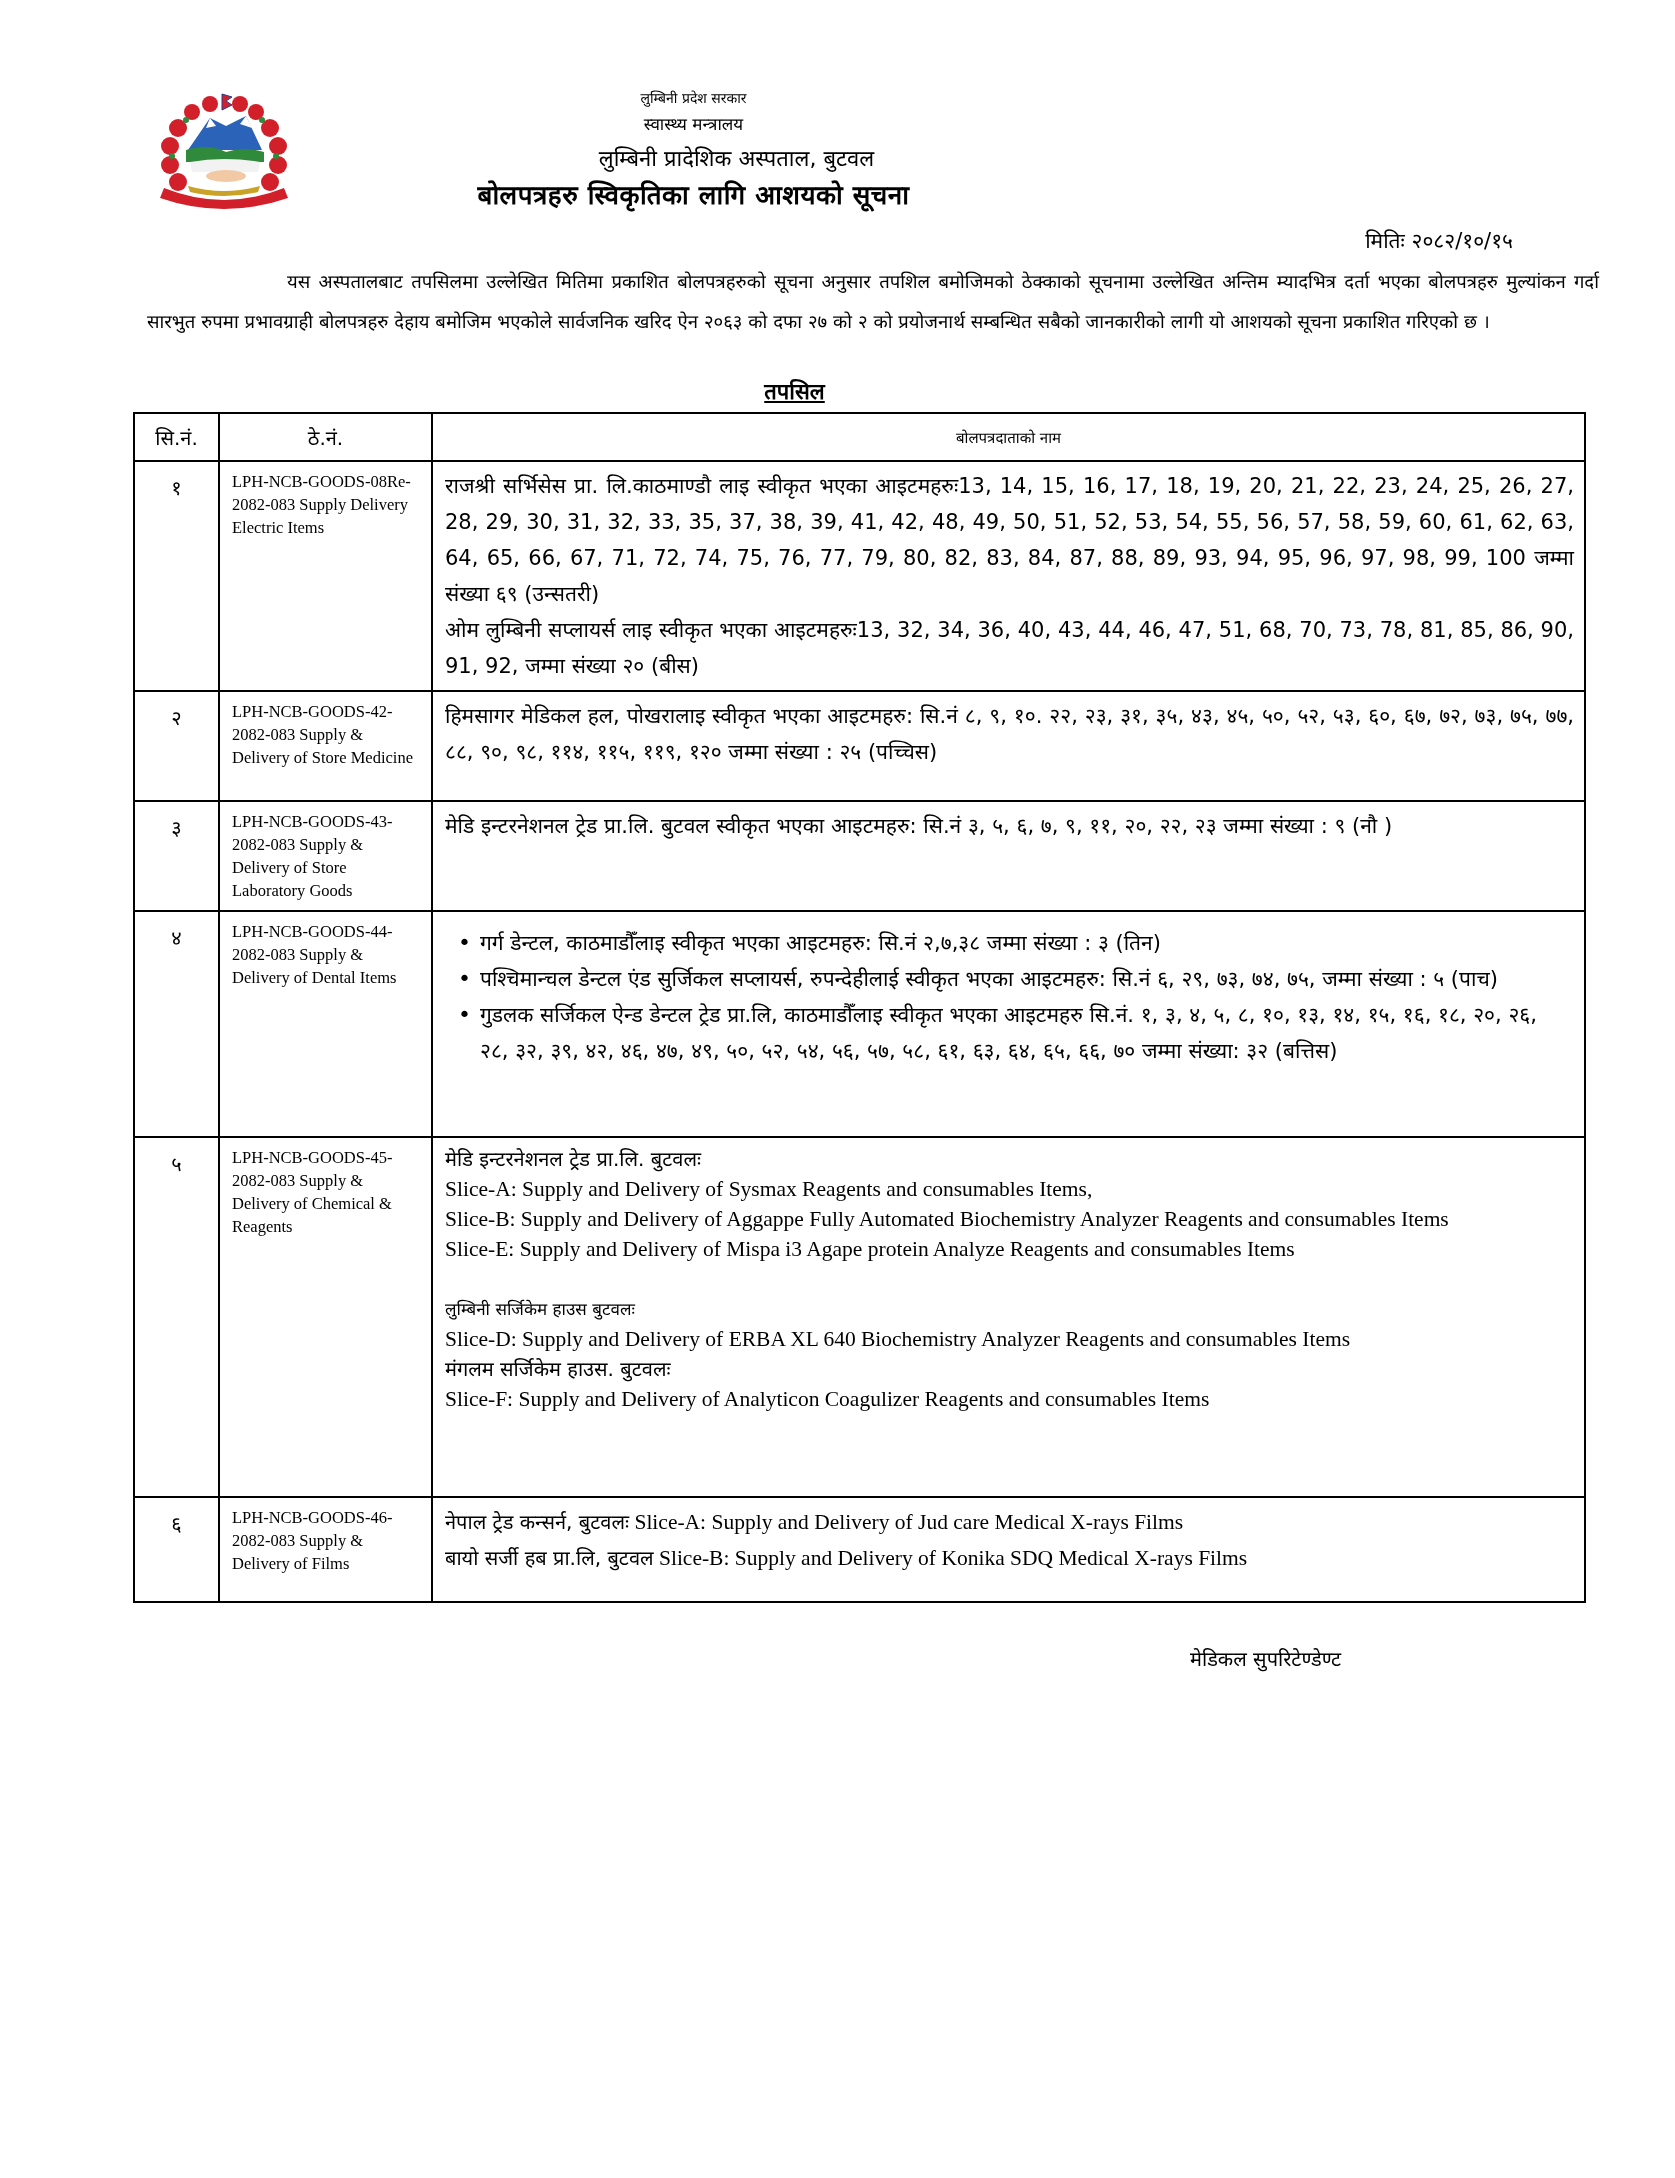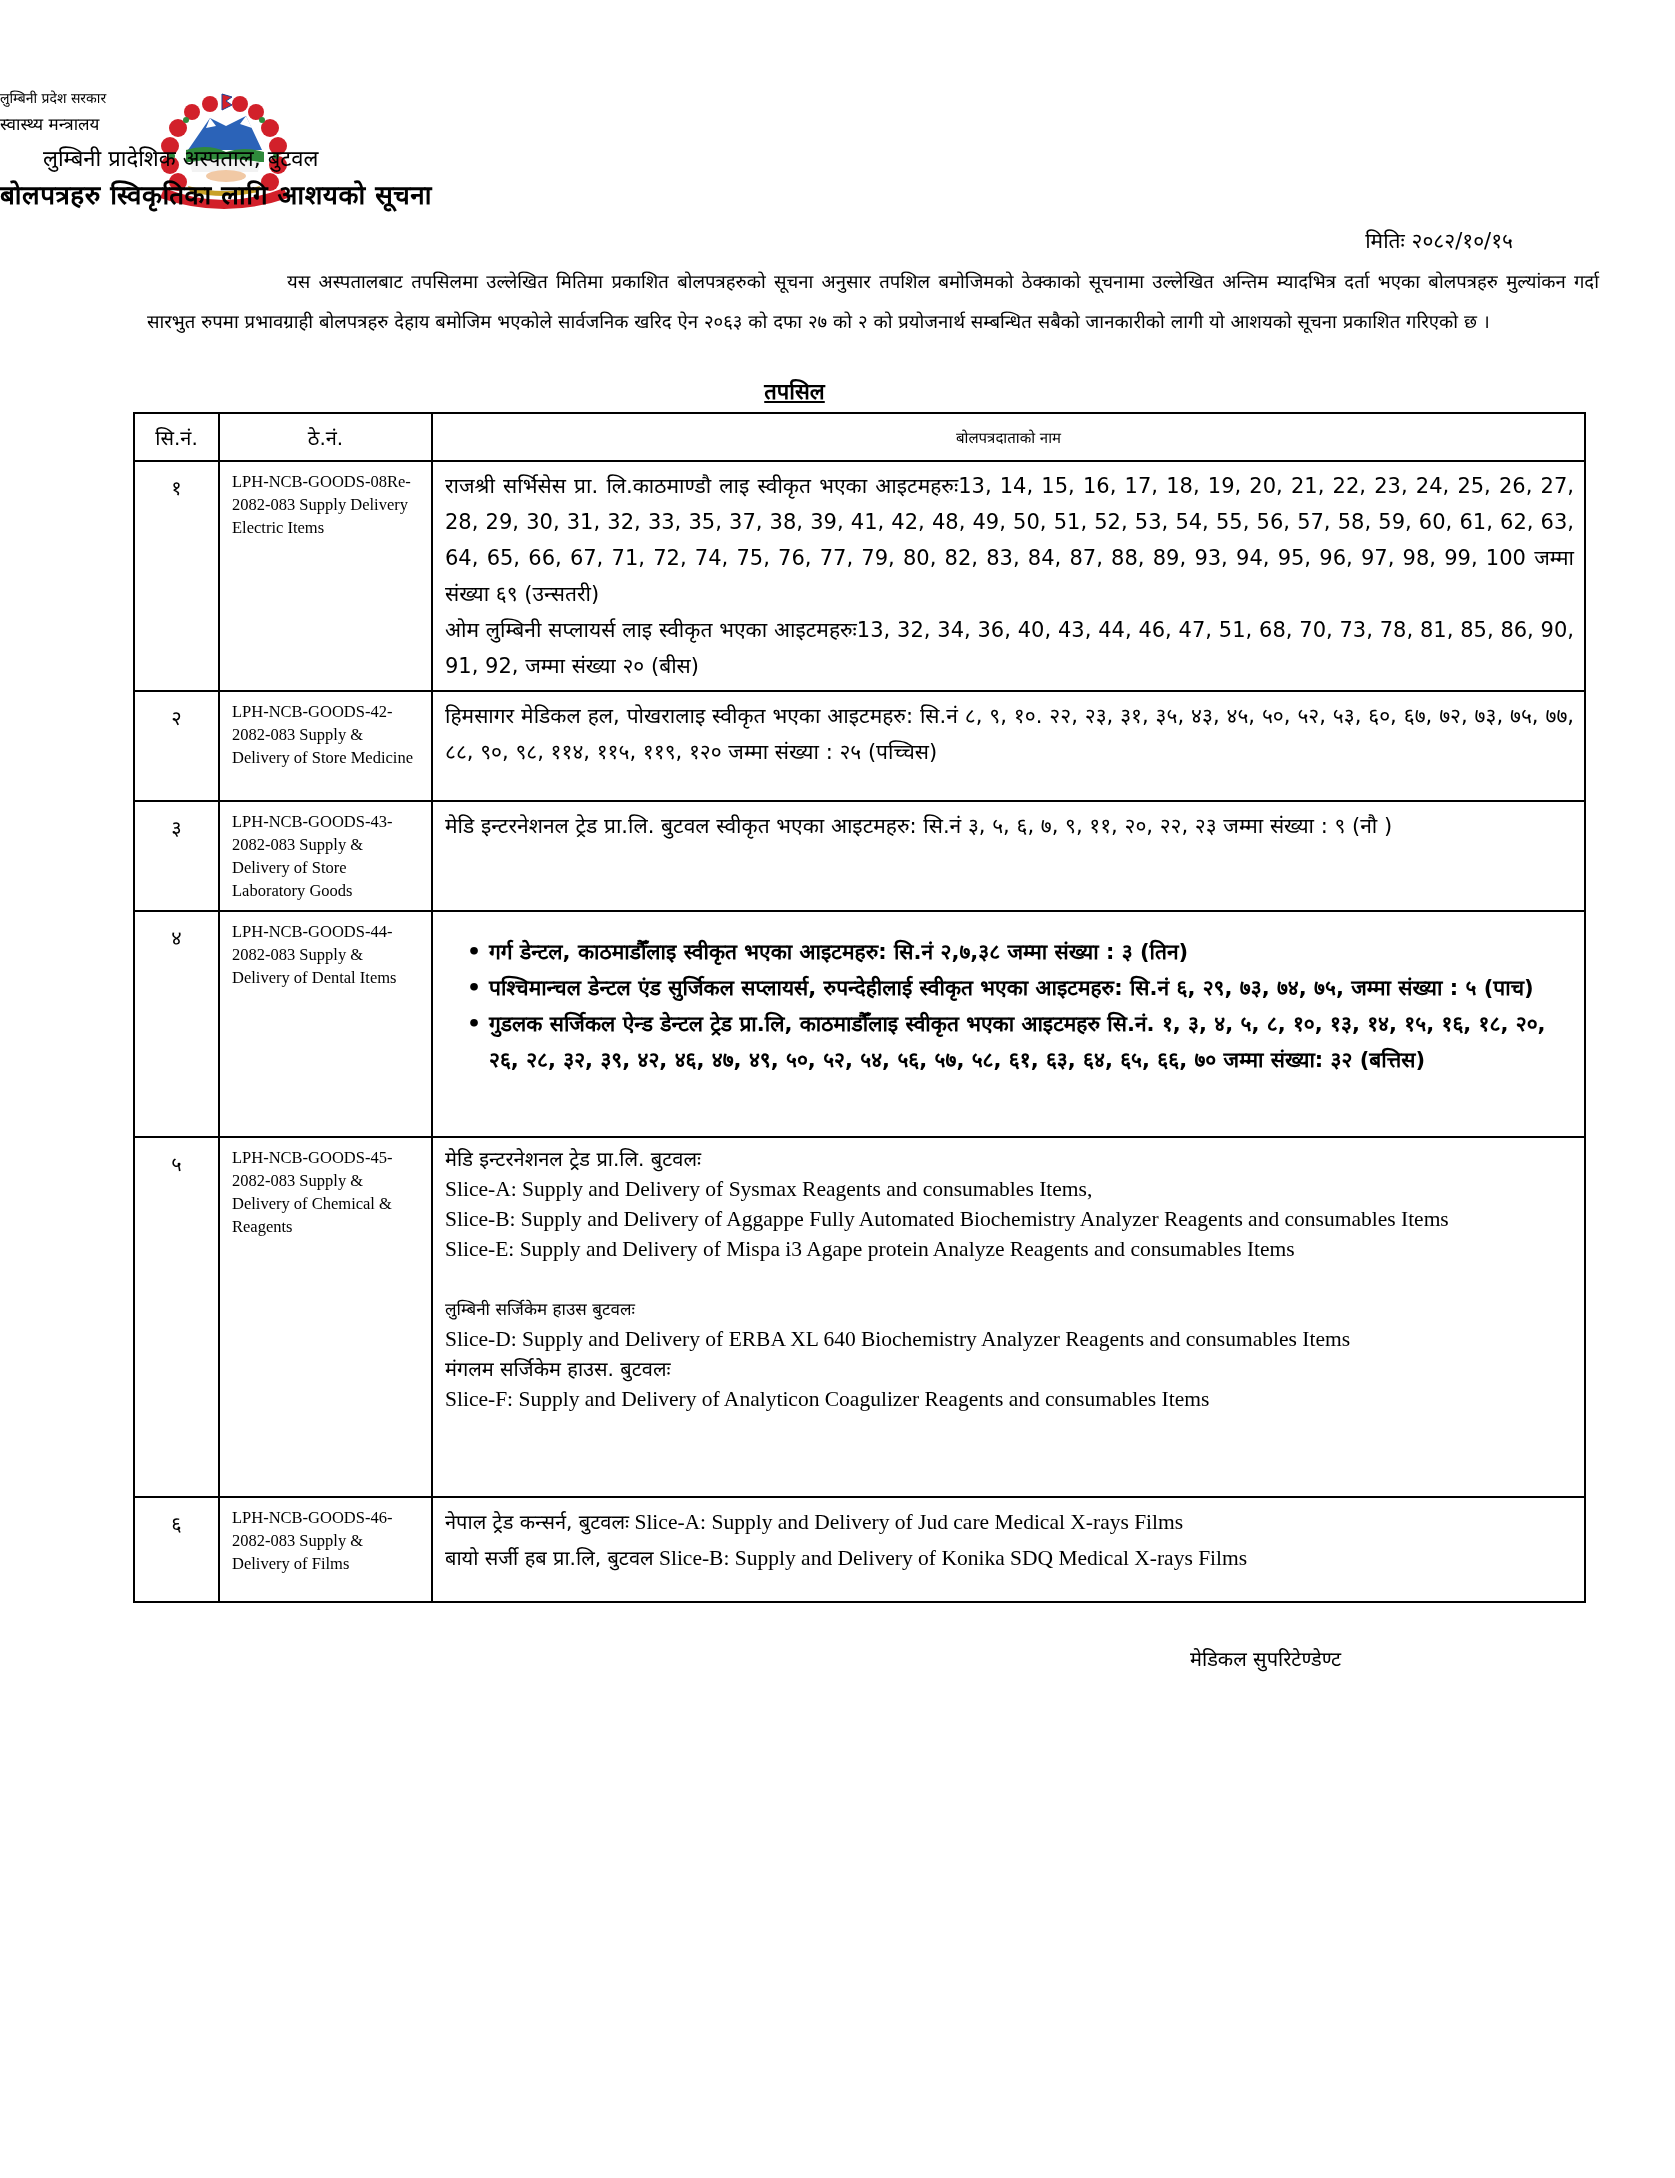--- a/index.html
+++ b/index.html
@@ -1,20 +1,20 @@
 <!DOCTYPE html>
 <html><head>
 <meta charset="utf-8">
 <style>
   html, body { margin:0; padding:0; background:#ffffff; }
   body { width:1675px; height:2178px; position:relative; overflow:hidden;
          font-family:"DejaVu Sans", sans-serif; color:#000; }
   .abs { position:absolute; }
   .emblem { left:148px; top:88px; width:152px; height:125px; }
-  .hdr { left:0; width:1387px; }
+  .hdr { left:0; width:1387px; text-align:center; }
   .hdr-1 { top:88px; font-size:14px; }
   .hdr-2 { top:112px; font-size:17px; }
   .hdr-3 { top:142px; font-size:22px;padding-left:43px; }
   .hdr-4 { top:176px; font-size:26px; font-weight:bold; letter-spacing:0.5px; }
   .date { top:226px; right:162px; font-size:21px; }
   .para { left:147px; width:1452px; top:262px; font-size:18.5px; line-height:40px;
           text-align:justify; text-align-last:left; }
   .para .indent { display:inline-block; width:140px; }
   .section-title { top:375px; left:0; width:1589px; text-align:center; font-size:22px;
                    font-weight:bold; text-decoration:underline; }
@@ -25,21 +25,21 @@
   table.main th.c3 { font-size:15px; }
   .col1 { width:85px; } .col2 { width:213px; }
   td.sn { text-align:center; font-size:20px; padding-top:12px; }
   td.ref { font-family:"Liberation Serif", serif; font-size:16.5px; line-height:23px;
            padding:8px 8px 8px 12px; }
   td.body { padding:6px 10px 6px 12px; font-size:21px; line-height:36px; }
   .num-sans { font-family:"DejaVu Sans", sans-serif; }
   .serif { font-family:"Liberation Serif", serif; font-size:21.5px; line-height:30px; }
   .block { margin:0; }
   .gap { height:30px; }
-  ul.bul { margin:16px; padding-left:28px; list-style:none;font-weight:bold; }
+  ul.bul { margin:7px; padding-left:28px; list-style:none; }
   ul.bul li { position:relative; line-height:36px; }
   ul.bul li::before { content:"\2022"; position:absolute; left:-22px; top:0; font-size:22px; }
   .sig { top:1645px; left:1190px; font-size:20px; }
 </style>
 </head>
 <body>
 
 <div class="abs emblem">
   <svg width="152" height="125" viewBox="0 0 152 125">
 

